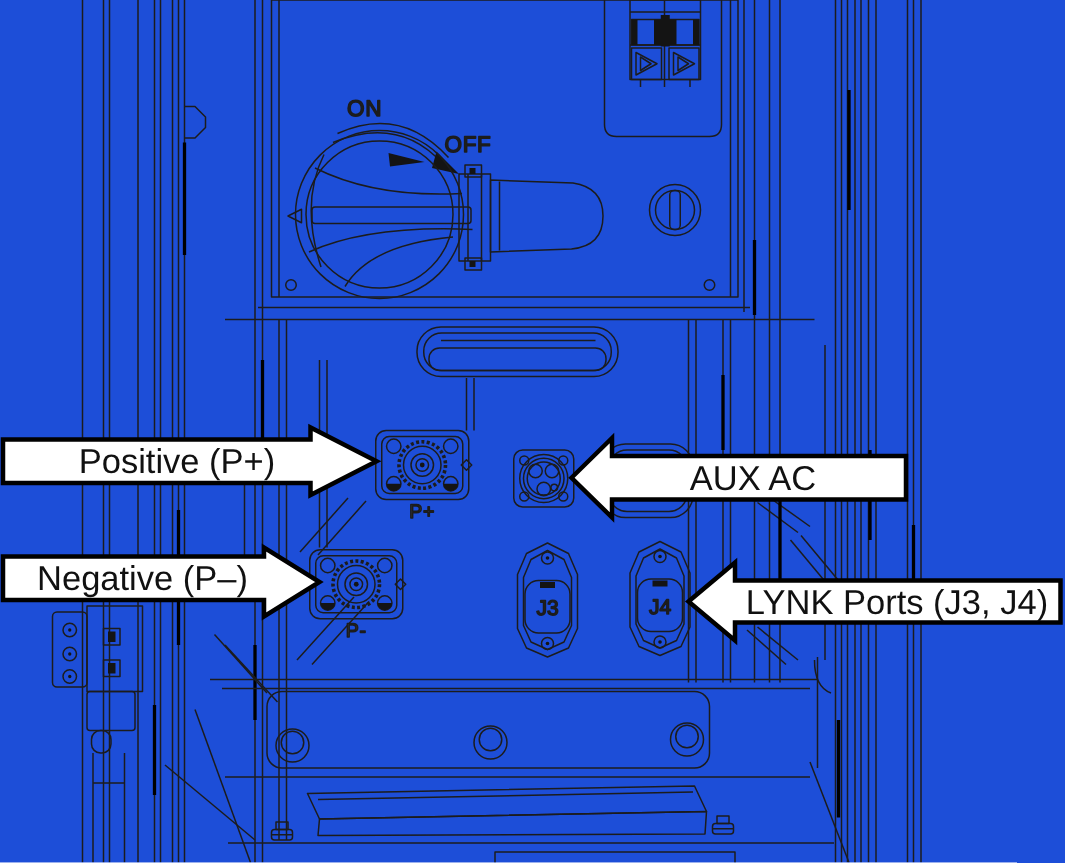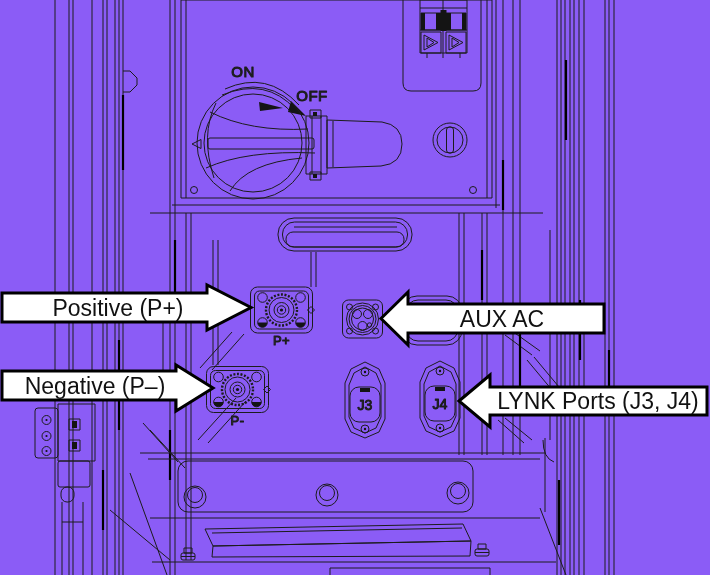--- a/index.html
+++ b/index.html
@@ -1,16 +1,16 @@
 <!DOCTYPE html>
 <html><head>
 <meta charset="utf-8">
 <style>
   html,body{margin:0;padding:0;background:#ffffff;}
-  .stage{position:relative;width:710px;height:575px;background:#8b5cf6;overflow:hidden;
+  .stage{position:relative;width:710px;height:575px;background:#1d4ed8;overflow:hidden;
          font-family:"Liberation Sans",sans-serif;}
   svg{display:block;}
   .ln{fill:none;stroke:#1c1c1c;stroke-width:1;stroke-linejoin:round;stroke-linecap:butt;}
   .dk{fill:none;stroke:#000000;stroke-width:2.2;}
   .blk{fill:#141414;stroke:none;}
   .callout{fill:#ffffff;stroke:#000000;stroke-width:3;stroke-linejoin:miter;}
   .callout-text{font-family:"Liberation Sans",sans-serif;font-size:23px;font-weight:400;
                 fill:#111111;text-anchor:middle;}
   .small-label{font-family:"Liberation Sans",sans-serif;font-size:13px;font-weight:400;
                fill:#3d3d3d;text-anchor:middle;letter-spacing:.5px;}

